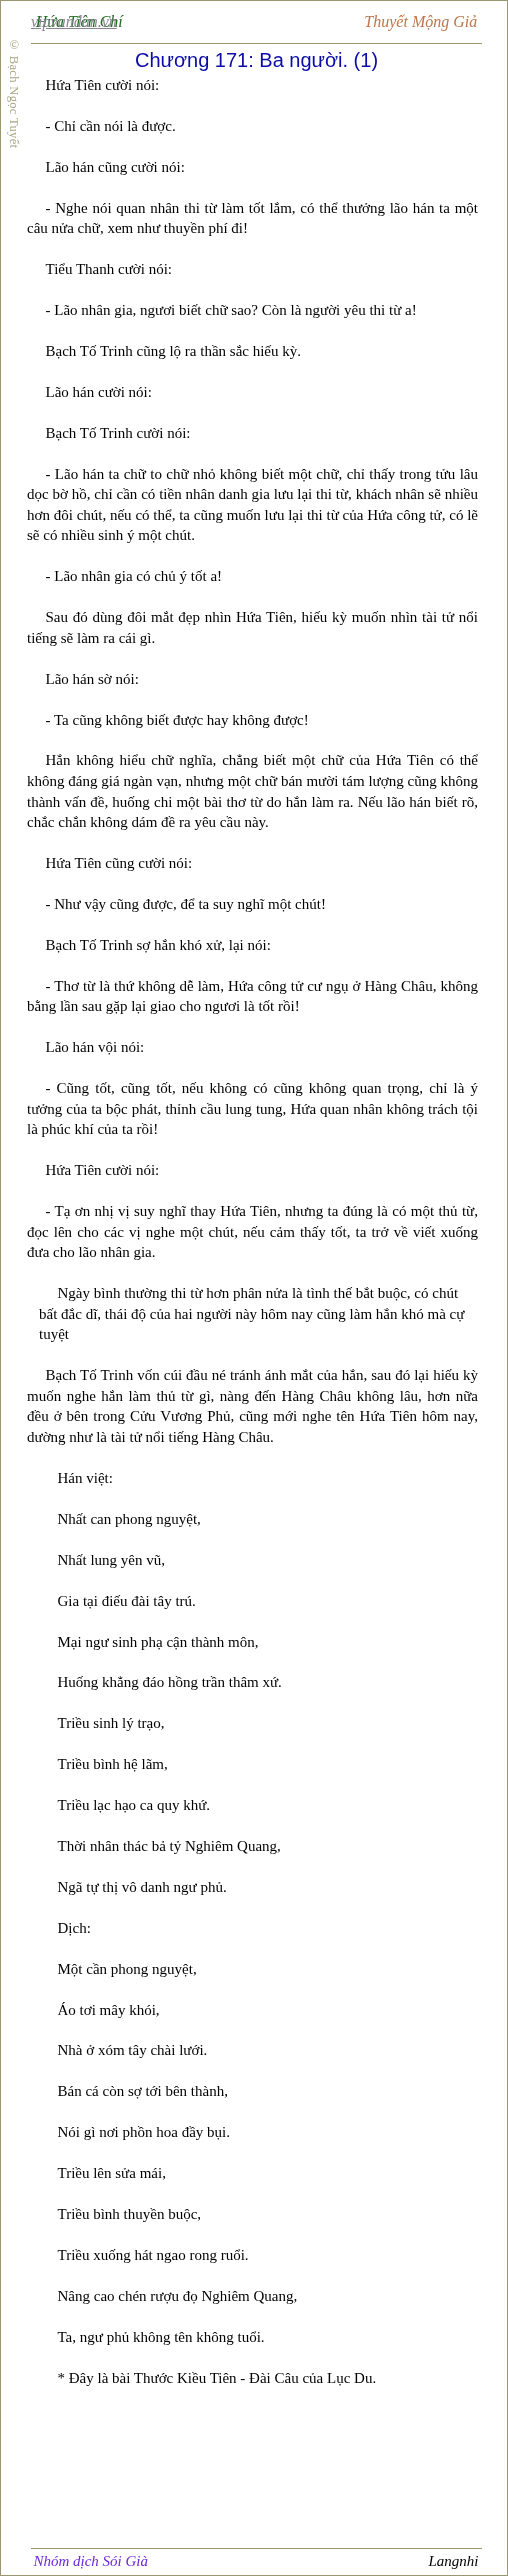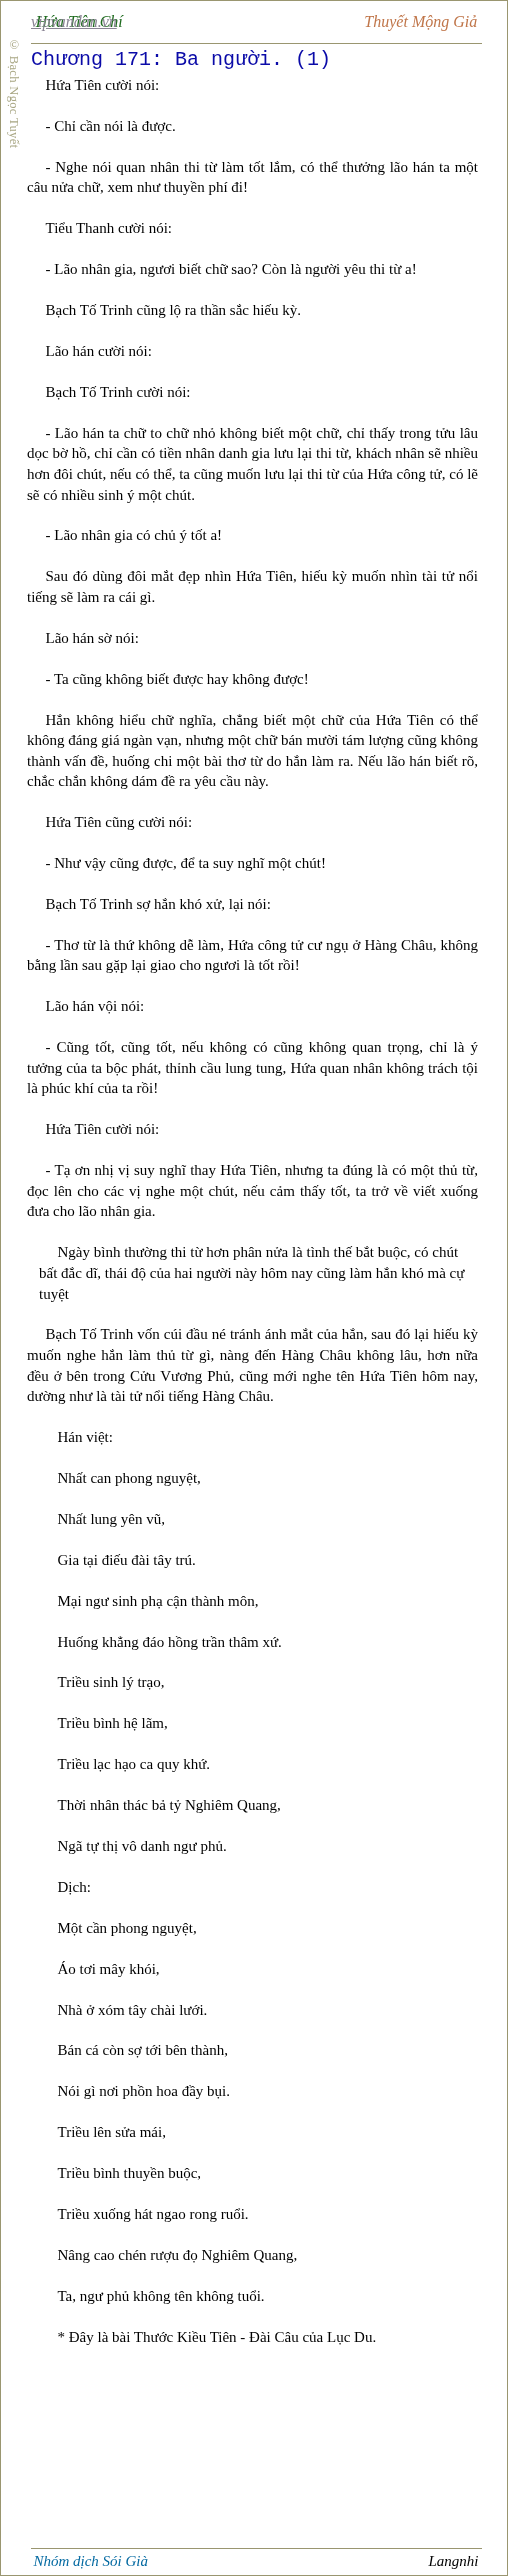--- a/index.html
+++ b/index.html
@@ -58,21 +58,22 @@
     }
     .header .right {
       position: absolute; right: 4.8px; top: 8.4px;
       color: #c0764a;
     }
     .chapter-title {
       position: absolute;
       left: 30px;
       top: 47px;
       width: 451px;
-      font-family: Liberation Mono, monospace;
+      text-align: center;
+      font-family: Liberation Sans, sans-serif;
       font-size: 20px;
       color: #0b0ba8;
       line-height: 24px;
     }
     .content {
       position: absolute;
       left: 26px;
       top: 74px;
       width: 451px;
       font-family: "Liberation Serif", "DejaVu Serif", serif;
@@ -95,21 +96,21 @@
       top: 2547px;
       width: 451px;
       height: 26px;
       border-top: 1.8px solid #9a9670;
       font-family: "Liberation Serif", "DejaVu Serif", serif;
       font-style: italic;
       font-size: 15px;
     }
     .footer .left {
       position: absolute; left: 2.4px; top: 3.6px;
-      color: #0369a1;
+      color: #6d28d9;
     }
     .footer .right {
       position: absolute; right: 3.6px; top: 3.6px;
       color: #000000;
     }
   </style>
 </head>
 <body>
 
 <div class="frame">
@@ -120,20 +121,21 @@
     <span class="left">Hứa Tiên Chí</span>
     <span class="center">vipvandan.vn</span>
     <span class="right">Thuyết Mộng Giả</span>
   </div>
 
   <div class="chapter-title">Chương 171: Ba người. (1)</div>
 
   <div class="content">
     <p>Hứa Tiên cười nói:</p>
     <p>- Chỉ cần nói là được.</p>
+    <p>Lão hán cũng cười nói:</p>
     <p>- Nghe nói quan nhân thi từ làm tốt lắm, có thể thưởng lão hán ta một câu nửa chữ, xem như thuyền phí đi!</p>
     <p>Tiểu Thanh cười nói:</p>
     <p>- Lão nhân gia, ngươi biết chữ sao? Còn là người yêu thi từ a!</p>
     <p>Bạch Tố Trinh cũng lộ ra thần sắc hiếu kỳ.</p>
     <p>Lão hán cười nói:</p>
     <p>Bạch Tố Trinh cười nói:</p>
     <p>- Lão hán ta chữ to chữ nhỏ không biết một chữ, chỉ thấy trong tửu lâu dọc bờ hồ, chỉ cần có tiền nhân danh gia lưu lại thi từ, khách nhân sẽ nhiều hơn đôi chút, nếu có thể, ta cũng muốn lưu lại thi từ của Hứa công tử, có lẽ sẽ có nhiều sinh ý một chút.</p>
     <p>- Lão nhân gia có chủ ý tốt a!</p>
     <p>Sau đó dùng đôi mắt đẹp nhìn Hứa Tiên, hiếu kỳ muốn nhìn tài tử nổi tiếng sẽ làm ra cái gì.</p>
     <p>Lão hán sờ nói:</p>

